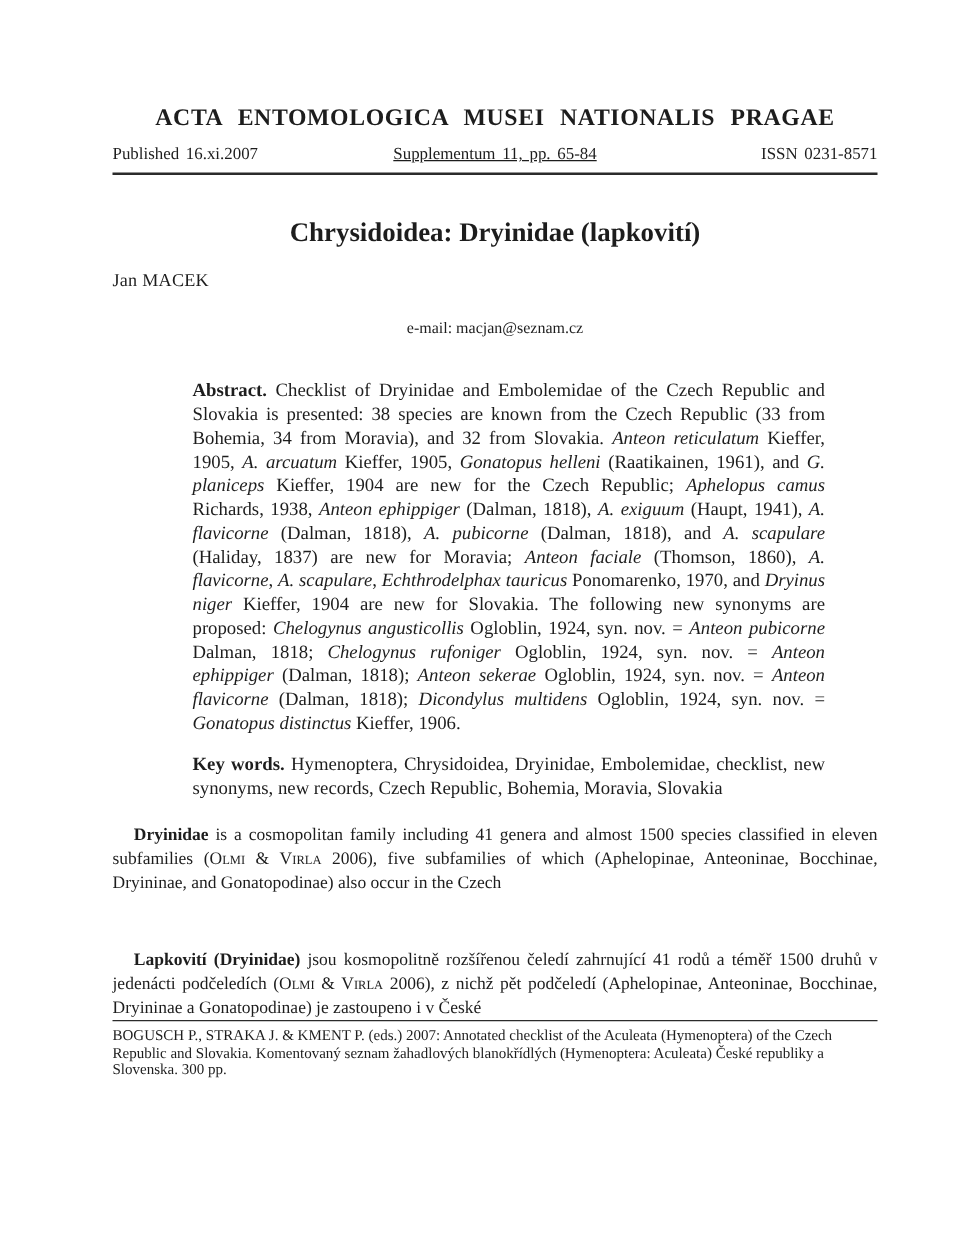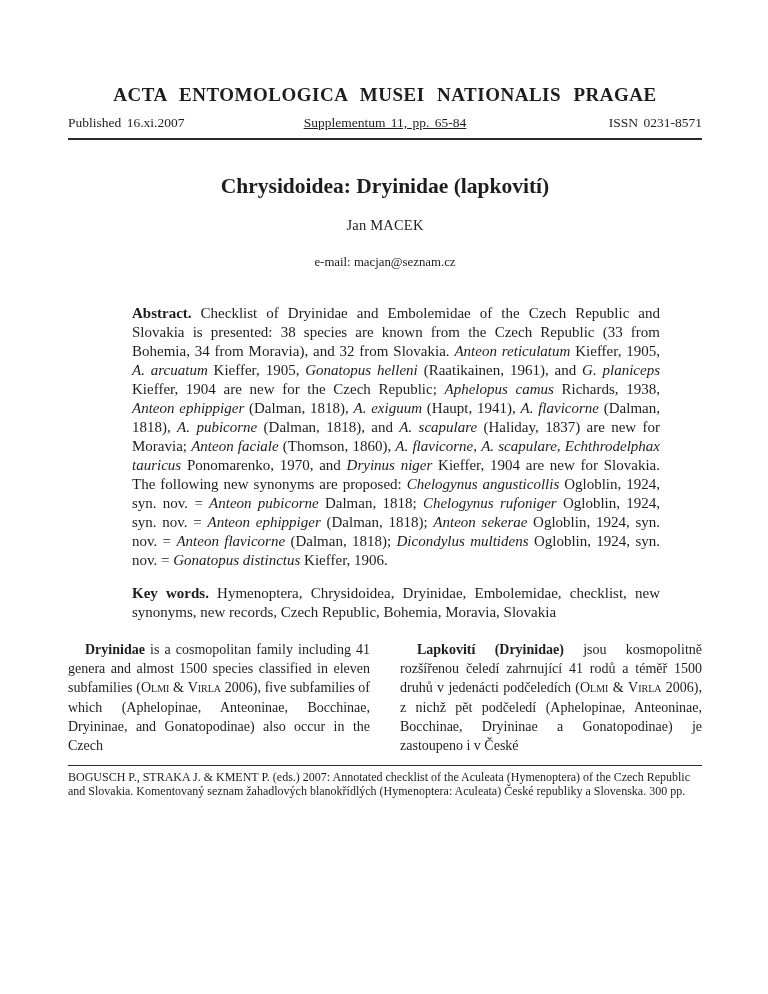--- a/index.html
+++ b/index.html
@@ -10,21 +10,21 @@
   *{box-sizing:border-box;margin:0;padding:0;}
   html,body{width:768px;height:994px;}
   body{
     background:var(--paper);
     color:var(--ink);
     font-family:"Liberation Serif","DejaVu Serif",serif;
   }
   .page{
     position:relative;
     width:768px;height:994px;
-    padding:84px 66px 0 68px;
+    padding:84px 66px 0 90px;
     overflow:hidden;
   }
   
   .journal-name{
     text-align:center;
     font-weight:bold;
     font-size:19px;
     letter-spacing:0.5px;
     word-spacing:0.38em;
     white-space:nowrap;
@@ -51,21 +51,21 @@
   .article-title{
     margin-top:28px;
     text-align:center;
     font-size:21.5px;
     line-height:37px;
     font-weight:bold;
   }
   .title-line{display:block;}
   .author{
     margin-top:12px;
-    text-align:center;
+    text-align:left;
     font-size:14.5px;
     letter-spacing:0.2px;
   }
   .affiliation{
     margin-top:20px;
     text-align:center;
     font-size:12.8px;
     line-height:16px;
   }
   
@@ -84,33 +84,33 @@
   
   .section-heading{
     margin-top:26px;
     text-align:center;
     font-size:15.5px;
     font-weight:bold;
     word-spacing:0.12em;
   }
   .columns{
     display:flex;
-    gap:30px;
+    gap:42px;
     margin-top:18px;
+    flex-direction:column;
   }
   .col{
     flex:1;
     text-align:justify;
     text-indent:17px;
     font-size:14px;
     line-height:19.2px;
   }
   
   .footnote{
-    margin-top:10px;
     border-top:1px solid var(--rule);
     padding-top:5px;
   }
   .footnote-text{
     font-size:12px;
     line-height:13.6px;
     text-align:left;
   }
   
   .rt-b{font-weight:bold;}

